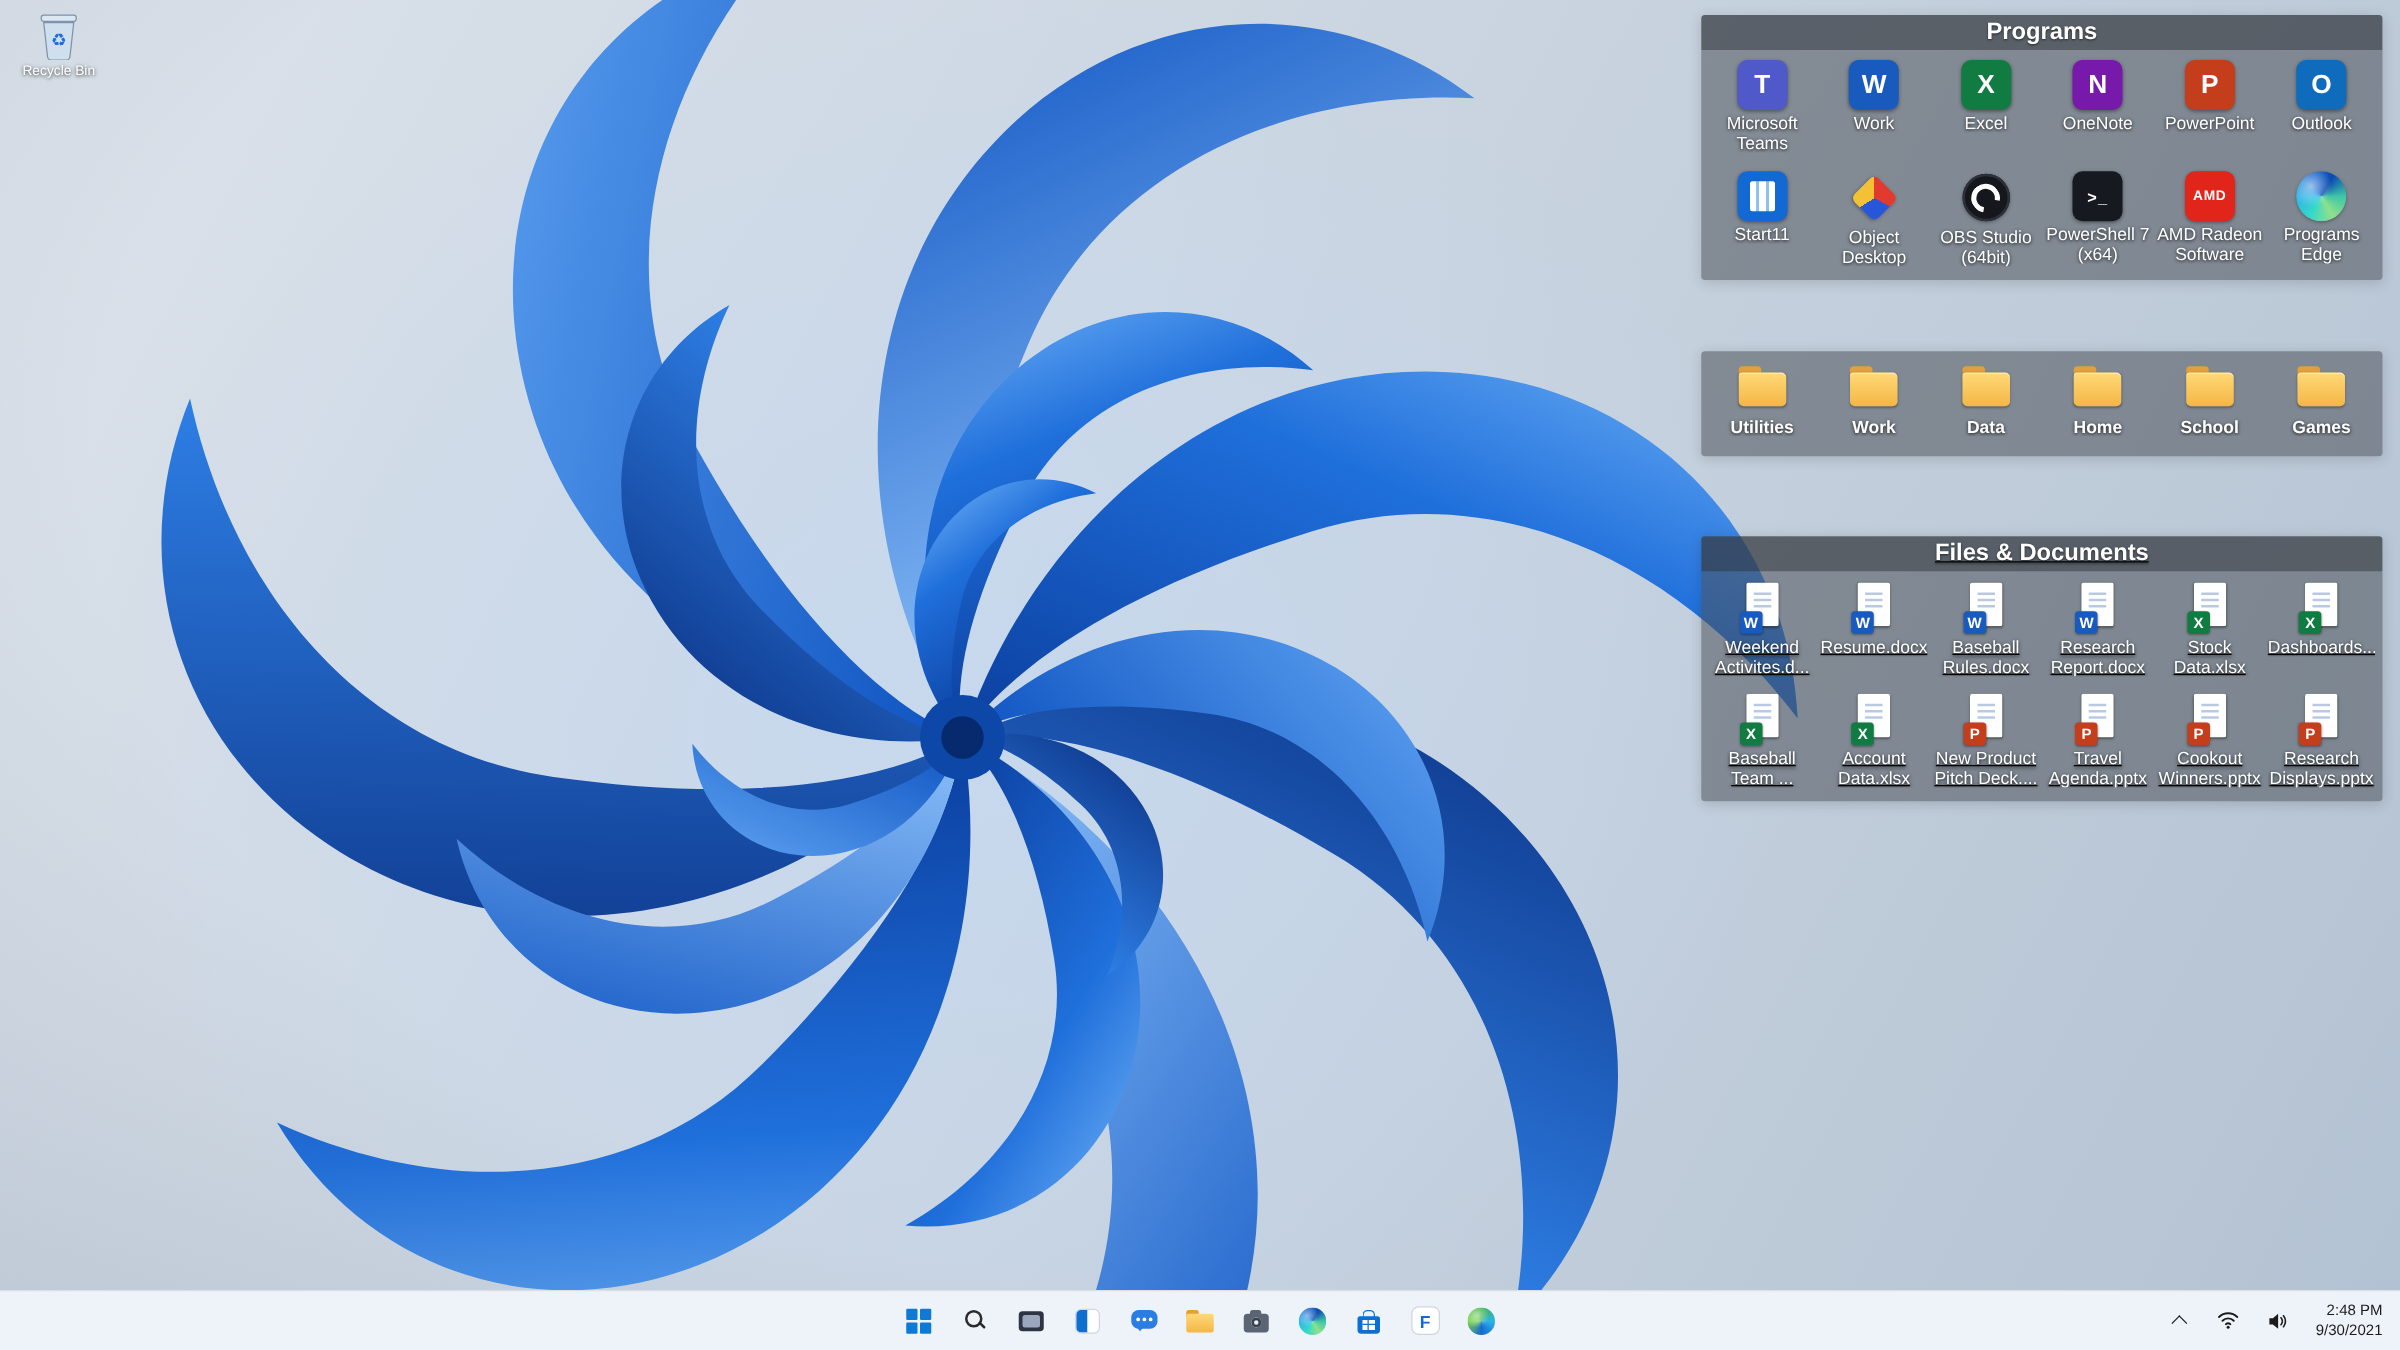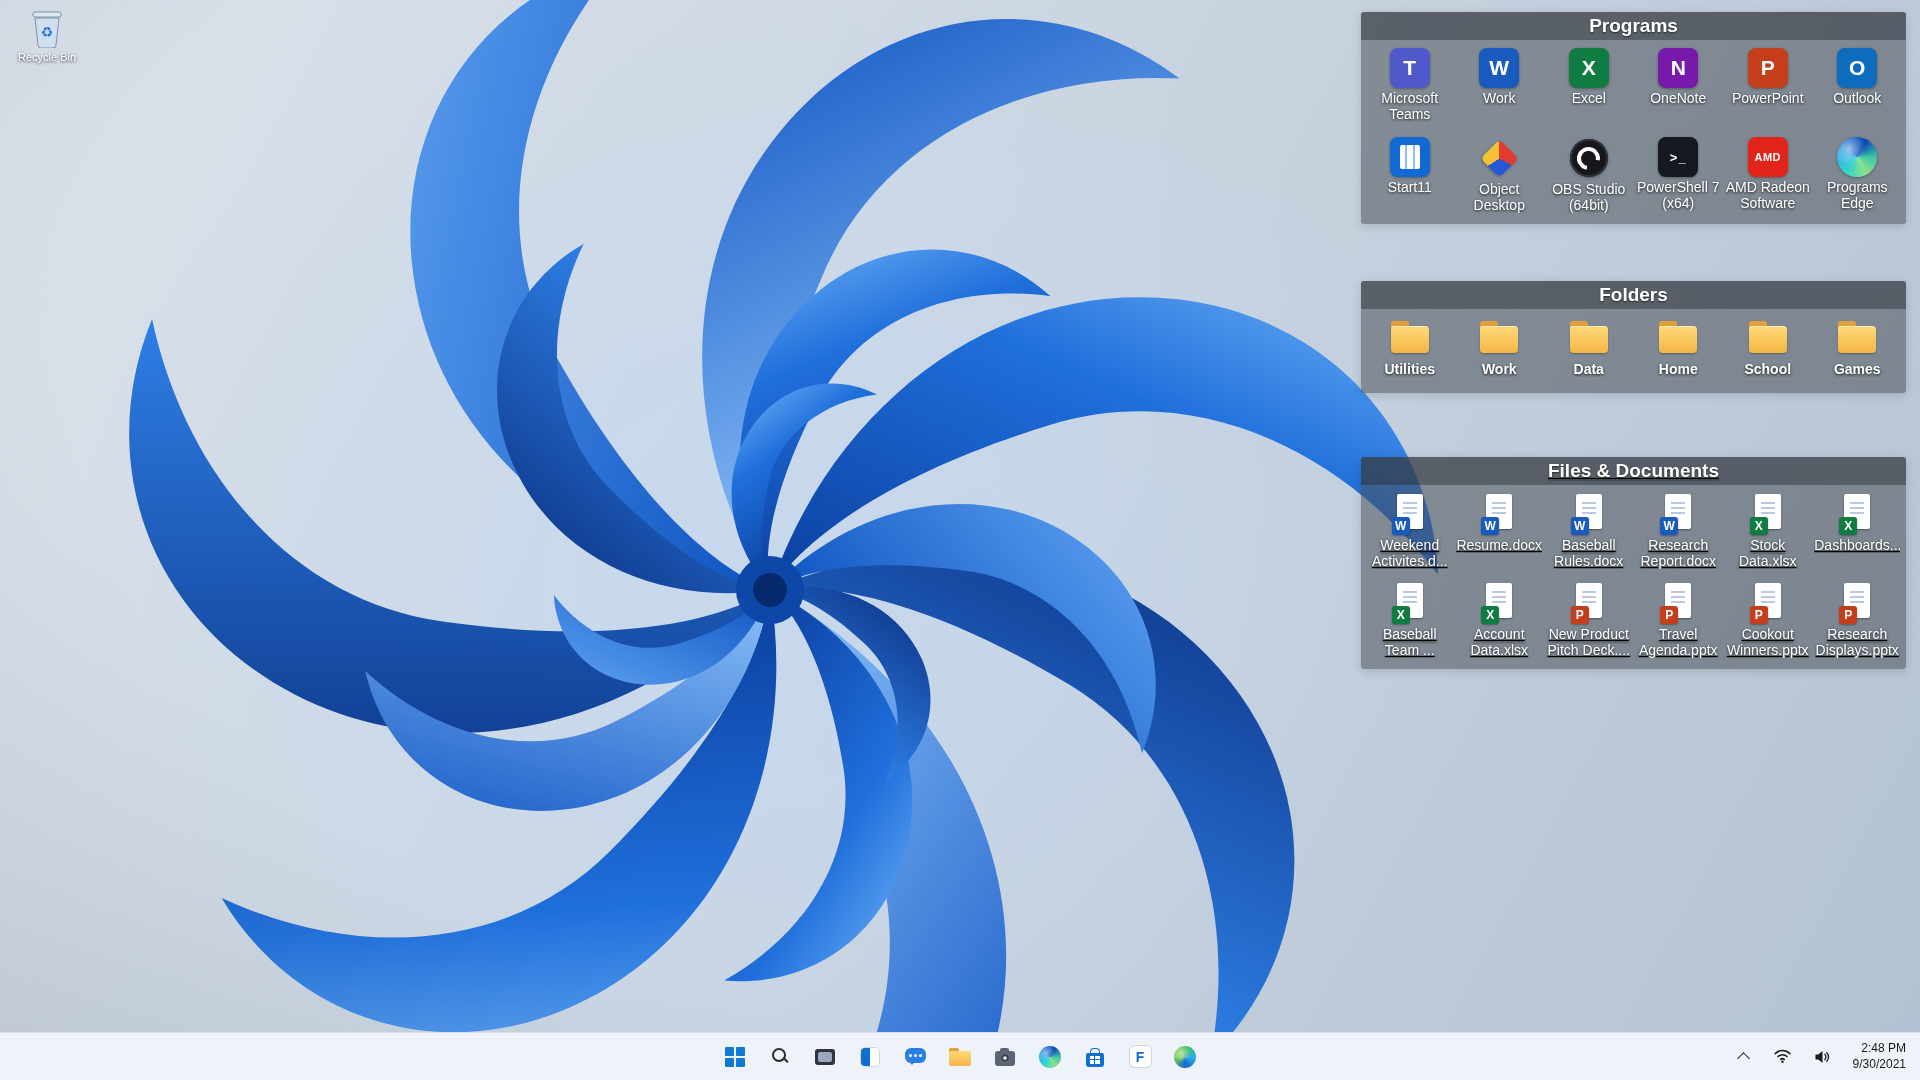--- a/index.html
+++ b/index.html
@@ -267,21 +267,20 @@
           </div>
 
           <div class="cell">
             <div class="ficon" data-icon="edge-icon"></div>
             <div class="flabel">Programs Edge</div>
           </div>
         </div>
     </div>
 
     <div class="fence fence-folders">
-      <div class="fence-title">Folders</div>
       <div class="fence-grid">
 
           <div class="cell">
             <div class="ficon" data-icon="folder-icon"></div>
             <div class="flabel">Utilities</div>
           </div>
 
           <div class="cell">
             <div class="ficon" data-icon="folder-icon"></div>
             <div class="flabel">Work</div>

